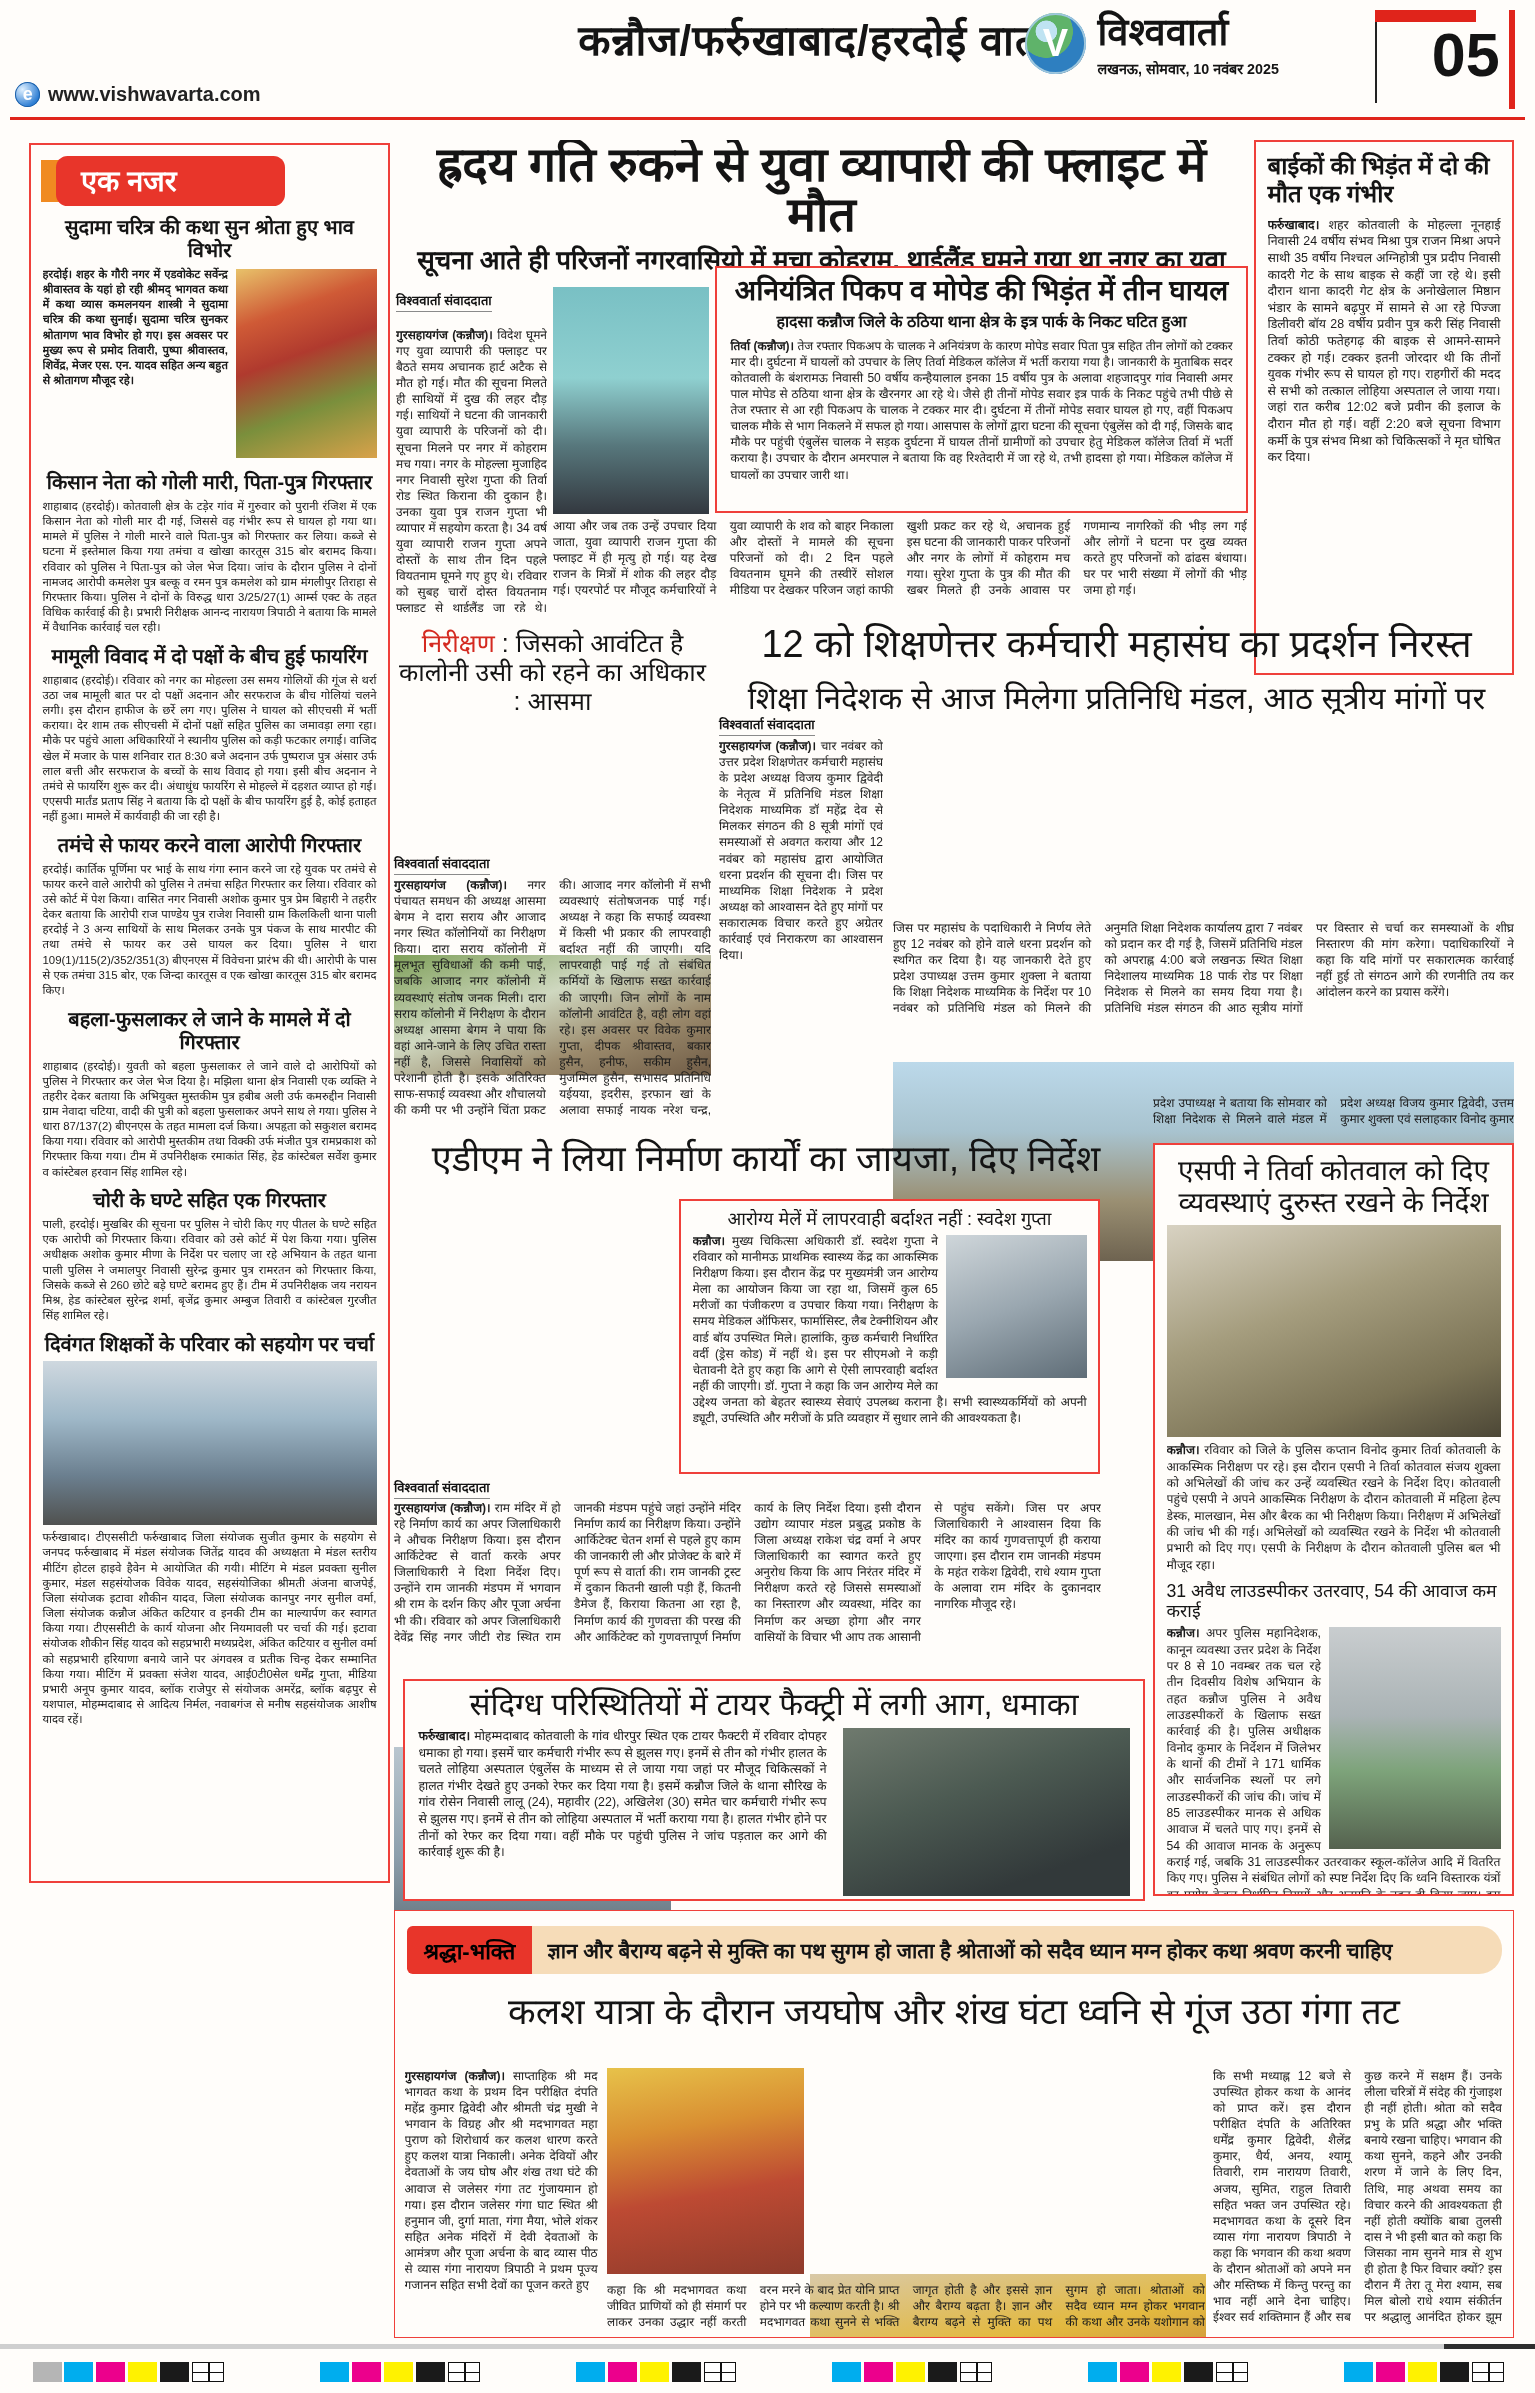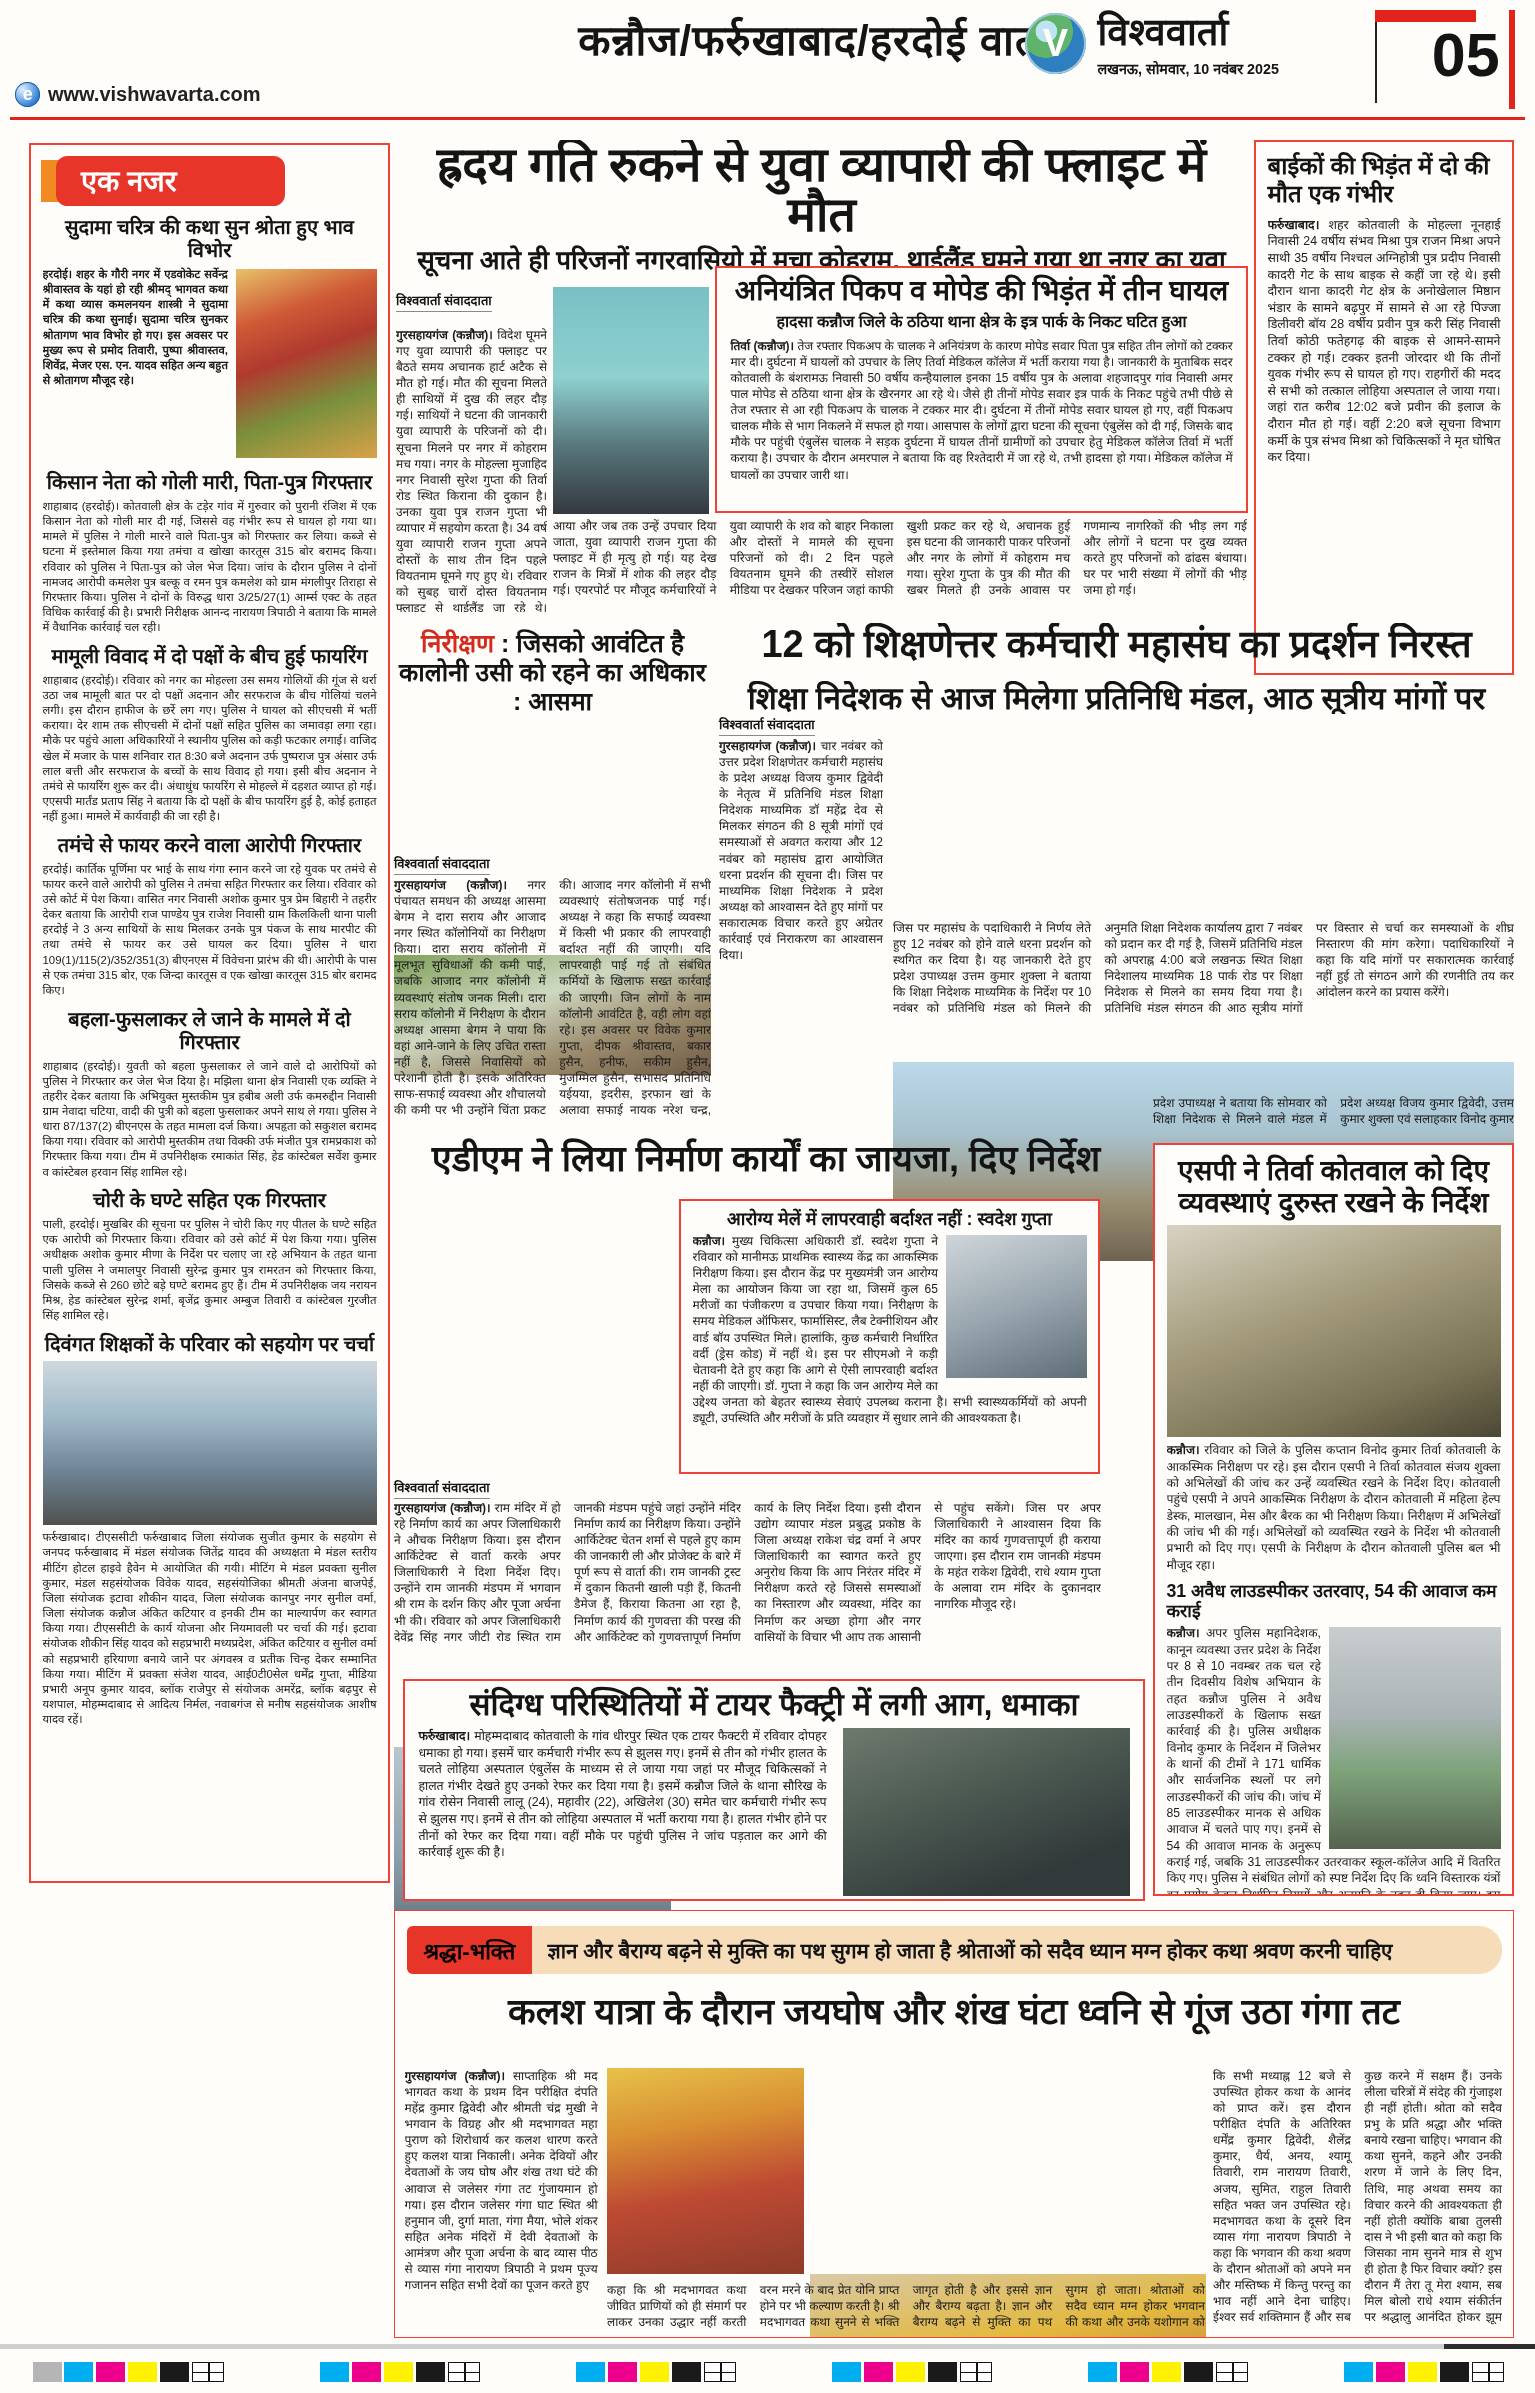--- a/index.html
+++ b/index.html
@@ -57,21 +57,21 @@
   
   .lead-head{font-size:48px;font-weight:bold;line-height:1.05;}
   .lead-sub{font-size:26px;font-weight:bold;}
   .box-head{font-size:28px;font-weight:bold;text-align:center;line-height:1.1;}
   .box-subhead{font-size:16px;font-weight:bold;text-align:center;margin:3.8px 0 5.7px 0;}
   .side-head{font-size:24px;font-weight:bold;line-height:1.2;margin-bottom:7.6px;}
   .cols2{column-count:2;column-gap:13.4px;}
   .cols3{column-count:3;column-gap:13.4px;}
   .cols4{column-count:4;column-gap:13.4px;}
   .kicker{color:#d42a20;}
-  .sec-head{font-weight:bold;line-height:1.15;}
+  .sec-head{font-weight:normal;line-height:1.15;}
   
   .bottom-box{position:absolute;left:394px;top:1910px;width:1120px;height:428px;border:1.9px solid #ef403a;
               box-sizing:border-box;overflow:hidden;background:#fffdfa;}
   .strip{position:absolute;left:11.5px;top:15.3px;width:1095px;height:48px;display:flex;align-items:stretch;}
   .strip-label{background:#e8352a;color:#000000;font-size:22px;font-weight:bold;display:flex;align-items:center;
                padding:0 17px;border-radius:5.7px 0 0 5.7px;white-space:nowrap;}
   .strip-text{background:#f6dcb8;flex:1;display:flex;align-items:center;padding:0 15.3px;font-size:20.6px;
               font-weight:bold;border-radius:0 23px 23px 0;}
   
   .f-rule{position:absolute;left:0;top:2344px;width:1535px;height:4.8px;background:#cfcfcf;}

